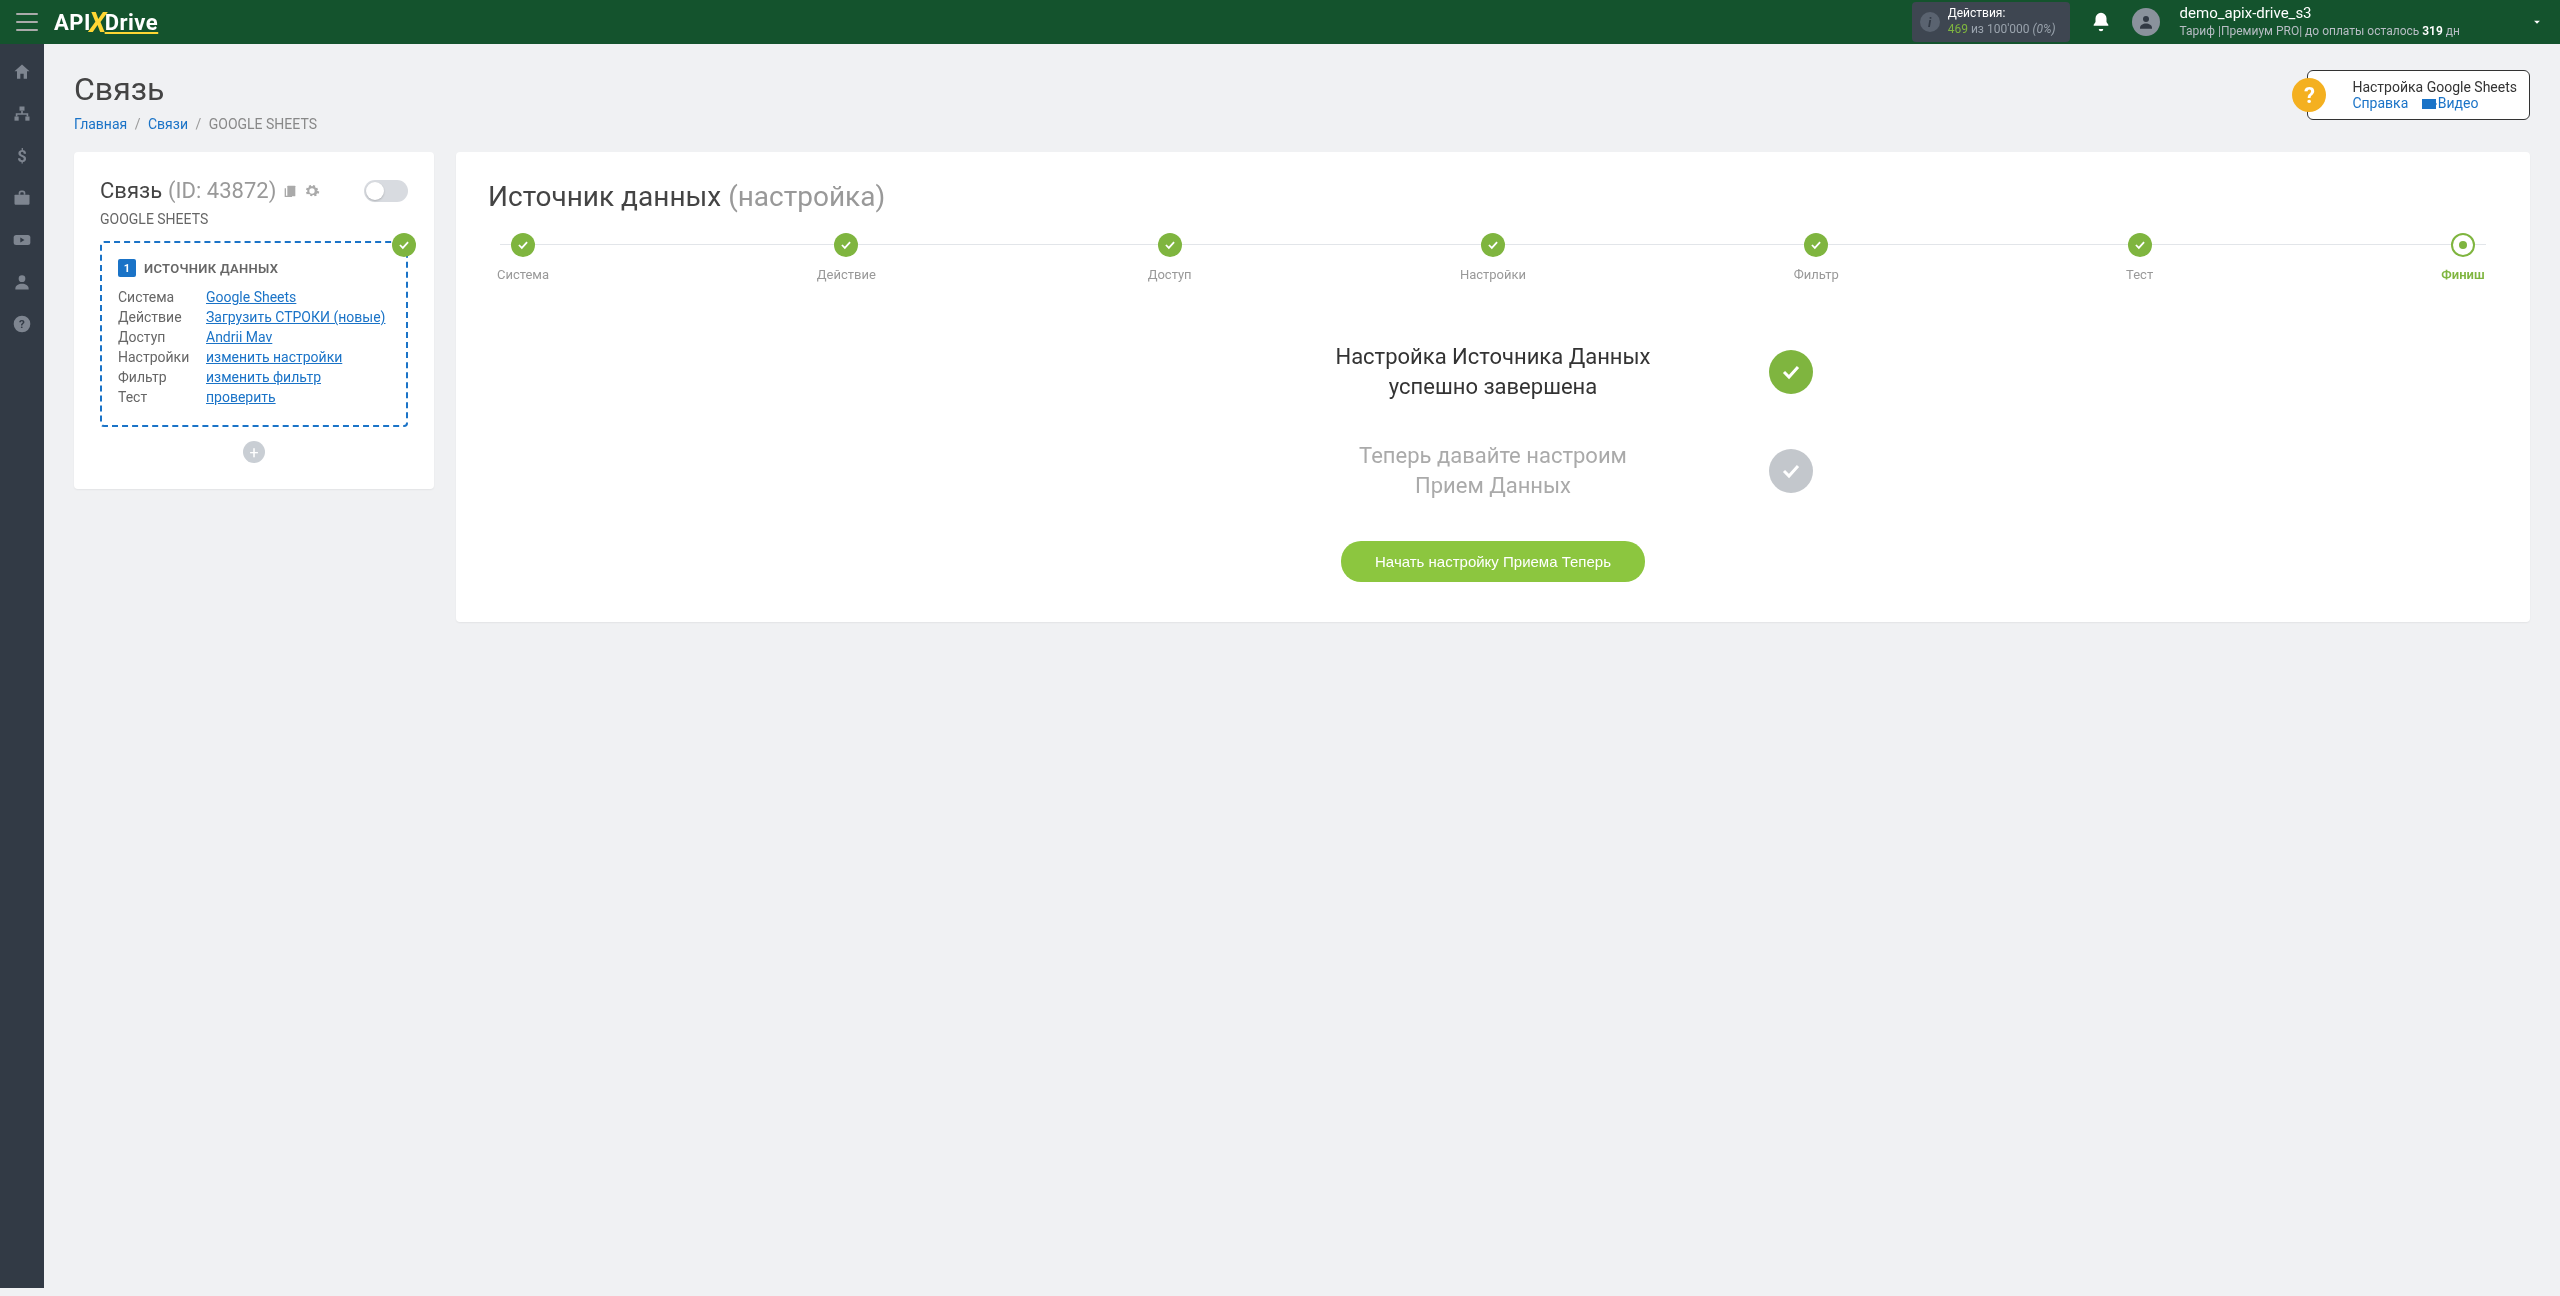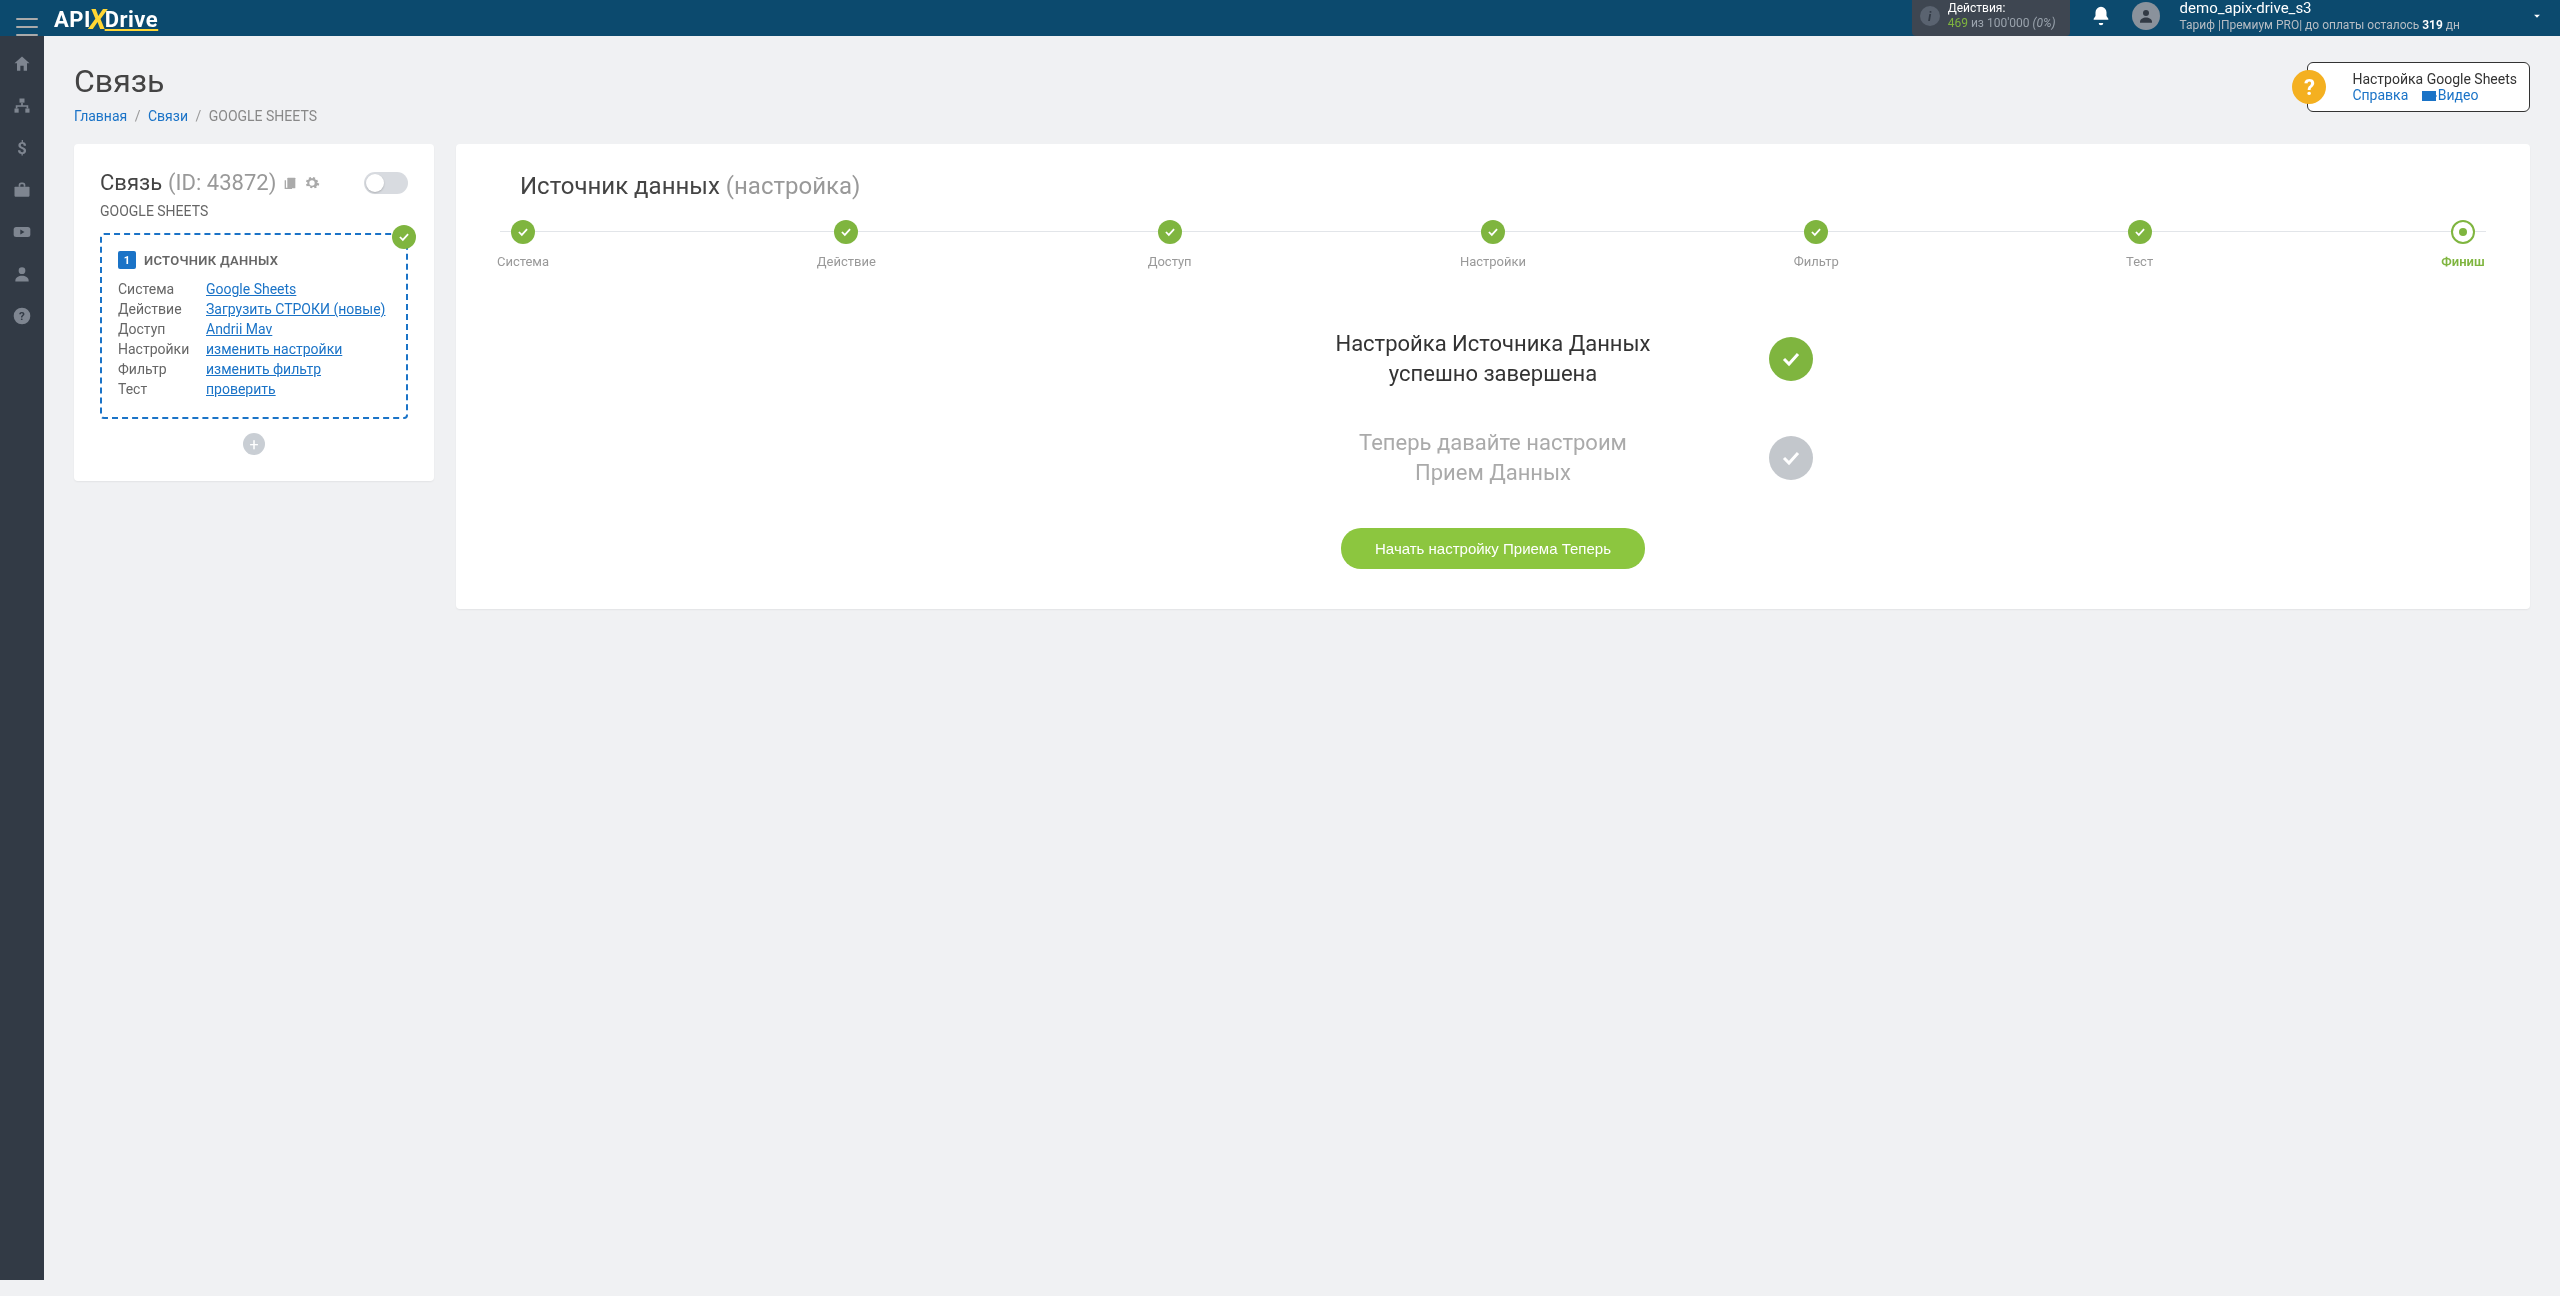--- a/index.html
+++ b/index.html
@@ -1,18 +1,18 @@
 <!DOCTYPE html>
 <html><head>
 <meta charset="utf-8">
 <style>
 * { box-sizing: border-box; margin: 0; padding: 0; }
 body { font-family: -apple-system, BlinkMacSystemFont, "Segoe UI", Roboto, Helvetica, Arial, sans-serif; background: #f0f1f3; color: #333; font-size: 14px; }
 
-.topbar { background: #0c4a6e; height: 36px; display: flex; align-items: flex-end; padding: 0 16px; color: #fff; position: relative; }
+.topbar { background: #14532d; height: 44px; display: flex; align-items: center; padding: 0 16px; color: #fff; position: relative; }
 .hamburger { width: 22px; height: 18px; display: flex; flex-direction: column; justify-content: space-between; cursor: pointer; margin-right: 16px; }
 .hamburger span { height: 2px; background: #aaa; border-radius: 1px; }
 .logo { display: flex; align-items: center; font-size: 22px; font-weight: 700; letter-spacing: 0.5px; }
 .logo .x { color: #ffd633; font-style: italic; font-size: 28px; margin: 0 -2px; position: relative; }
 .logo .underline { text-decoration: underline; text-decoration-color: #ffd633; }
 .top-right { margin-left: auto; display: flex; align-items: center; gap: 20px; }
 .actions-pill { background: #3e4651; border-radius: 4px; padding: 4px 14px 4px 8px; display: flex; align-items: center; gap: 8px; }
 .info-icon { width: 20px; height: 20px; border-radius: 50%; background: #5a6370; display: flex; align-items: center; justify-content: center; font-weight: bold; font-style: italic; font-size: 13px; color: #323a45; }
 .actions-text { font-size: 12px; line-height: 1.3; }
 .actions-text .line2 .n1 { color: #7fb53f; }
@@ -60,21 +60,21 @@
 .source-box .check { position: absolute; right: -10px; top: -10px; width: 24px; height: 24px; border-radius: 50%; background: #7fb53f; display: flex; align-items: center; justify-content: center; }
 .source-box .head { display: flex; align-items: center; gap: 8px; margin-bottom: 12px; }
 .source-box .num { width: 18px; height: 18px; background: #1a73c7; color: #fff; font-size: 11px; font-weight: 700; display: flex; align-items: center; justify-content: center; border-radius: 2px; }
 .source-box .htxt { color: #666; font-weight: 600; font-size: 13px; letter-spacing: 0.3px; }
 .kv { display: flex; font-size: 14px; margin-bottom: 4px; }
 .kv .k { width: 88px; color: #666; }
 .kv .v { color: #1a73c7; }
 .add-circle { width: 22px; height: 22px; border-radius: 50%; background: #c9ced4; color: #fff; display: flex; align-items: center; justify-content: center; margin: 14px auto 0; font-size: 16px; cursor:pointer; }
 
 .right-card { flex: 1; padding: 28px 32px 40px; }
-.right-card .rtitle { font-size: 24px; color: #444; margin-bottom: 20px; margin-left: 32px; }
+.right-card .rtitle { font-size: 28px; color: #444; margin-bottom: 20px; }
 .right-card .rtitle .sub { color: #999; }
 .stepper { display: flex; justify-content: space-between; position: relative; margin-bottom: 60px; }
 .stepper::before { content: ''; position: absolute; top: 11px; left: 12px; right: 12px; height: 1px; background: #e2e5e9; z-index: 0; }
 .step { position: relative; z-index: 1; text-align: center; width: 70px; }
 .step .dot { width: 24px; height: 24px; border-radius: 50%; margin: 0 auto 10px; display: flex; align-items: center; justify-content: center; background: #7fb53f; }
 .step.active .dot { background: #fff; border: 2px solid #7fb53f; }
 .step.active .dot::after { content:''; width: 8px; height: 8px; border-radius: 50%; background: #7fb53f; }
 .step .lbl { font-size: 13px; color: #999; }
 .step.active .lbl { color: #7fb53f; font-weight: 600; }
 .status-block { text-align: center; position: relative; max-width: 520px; margin: 0 auto 40px; }

